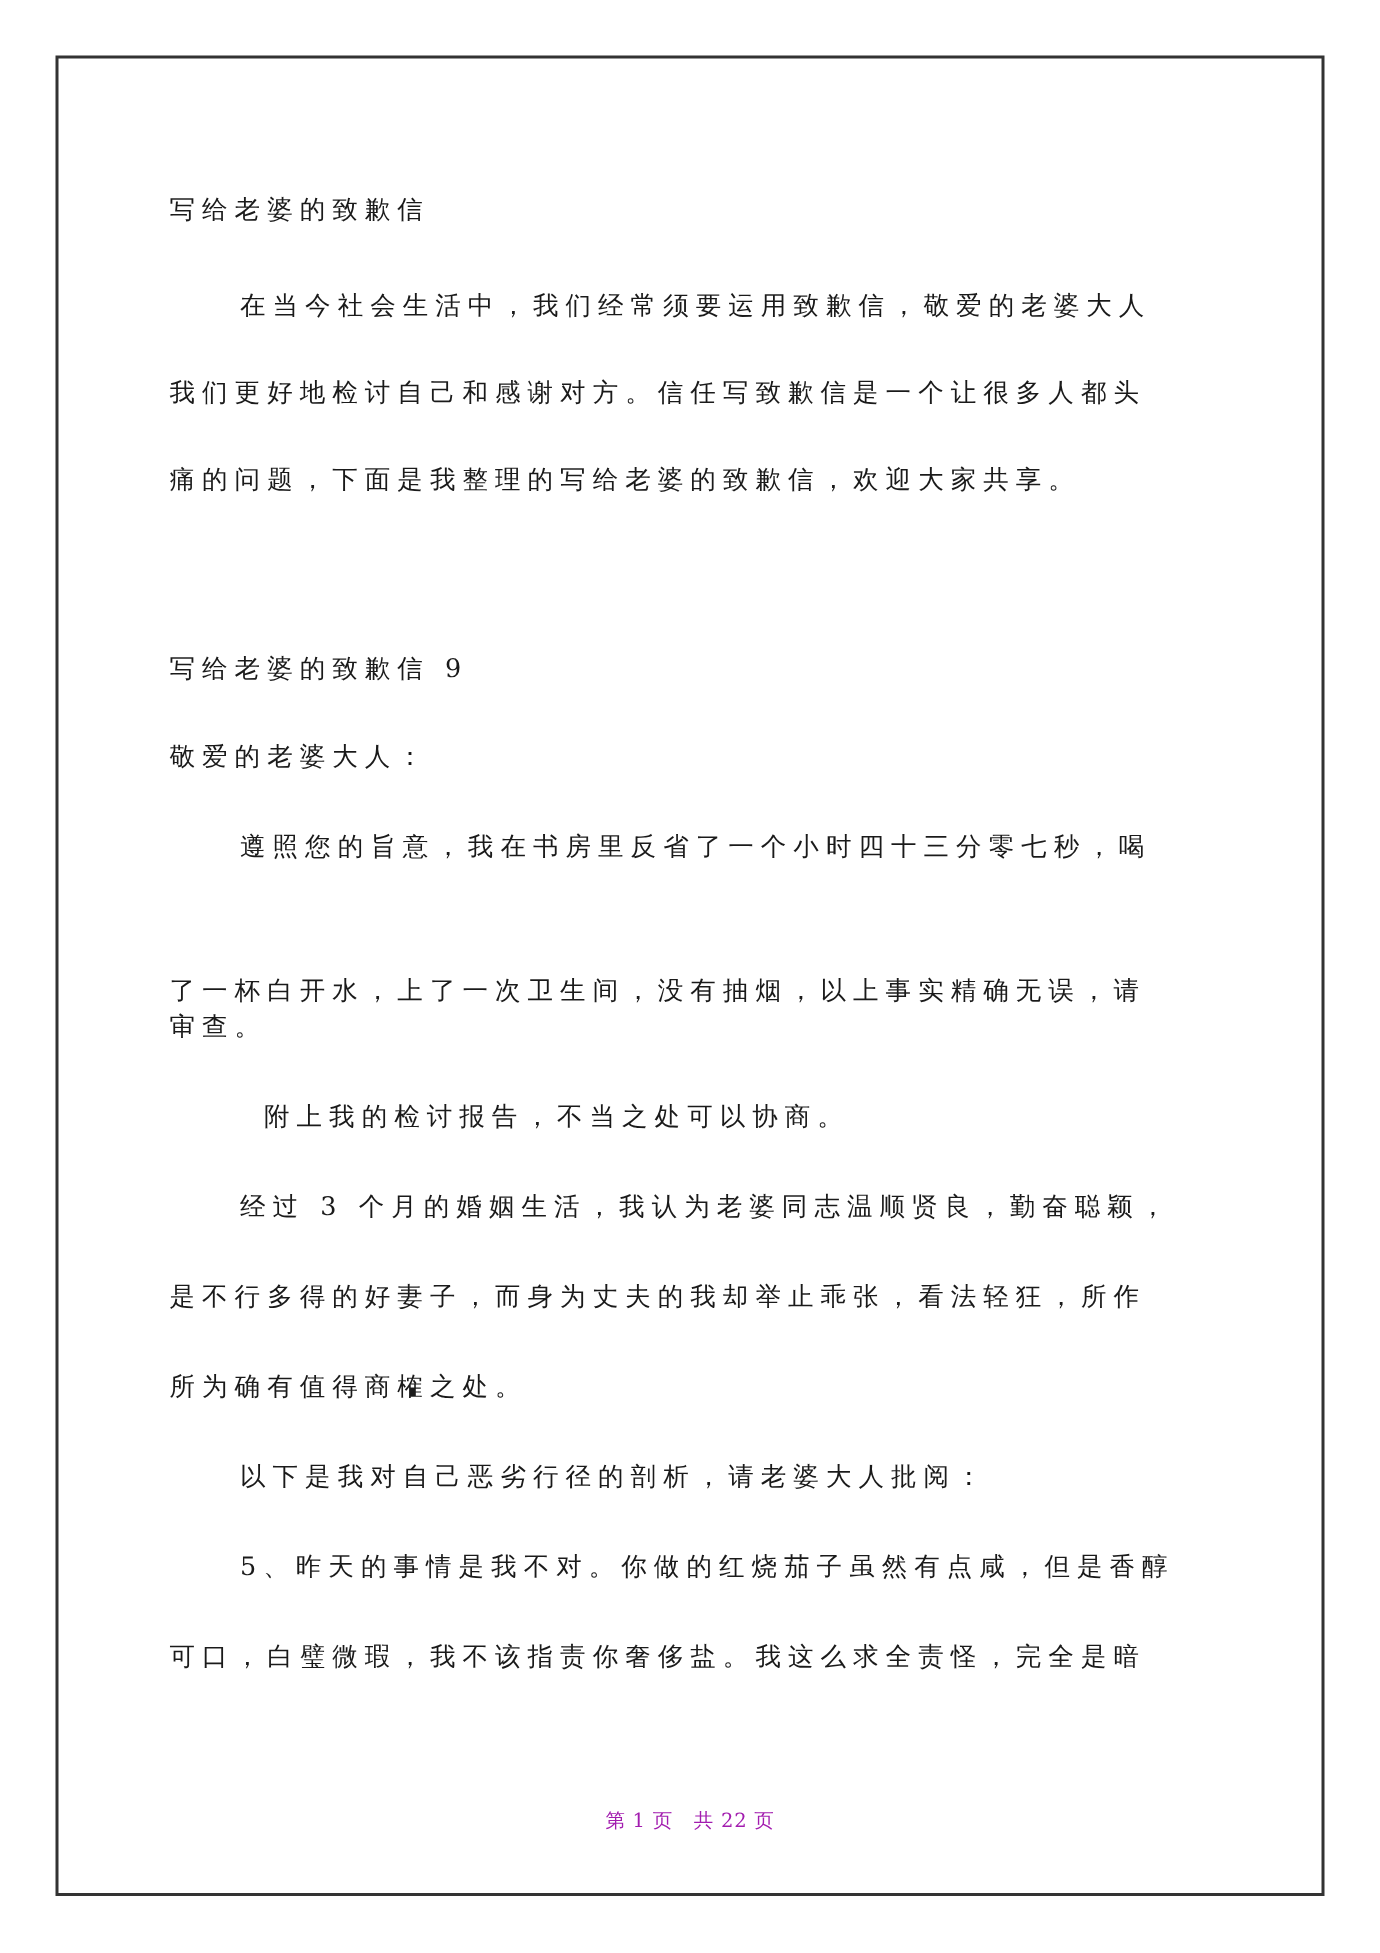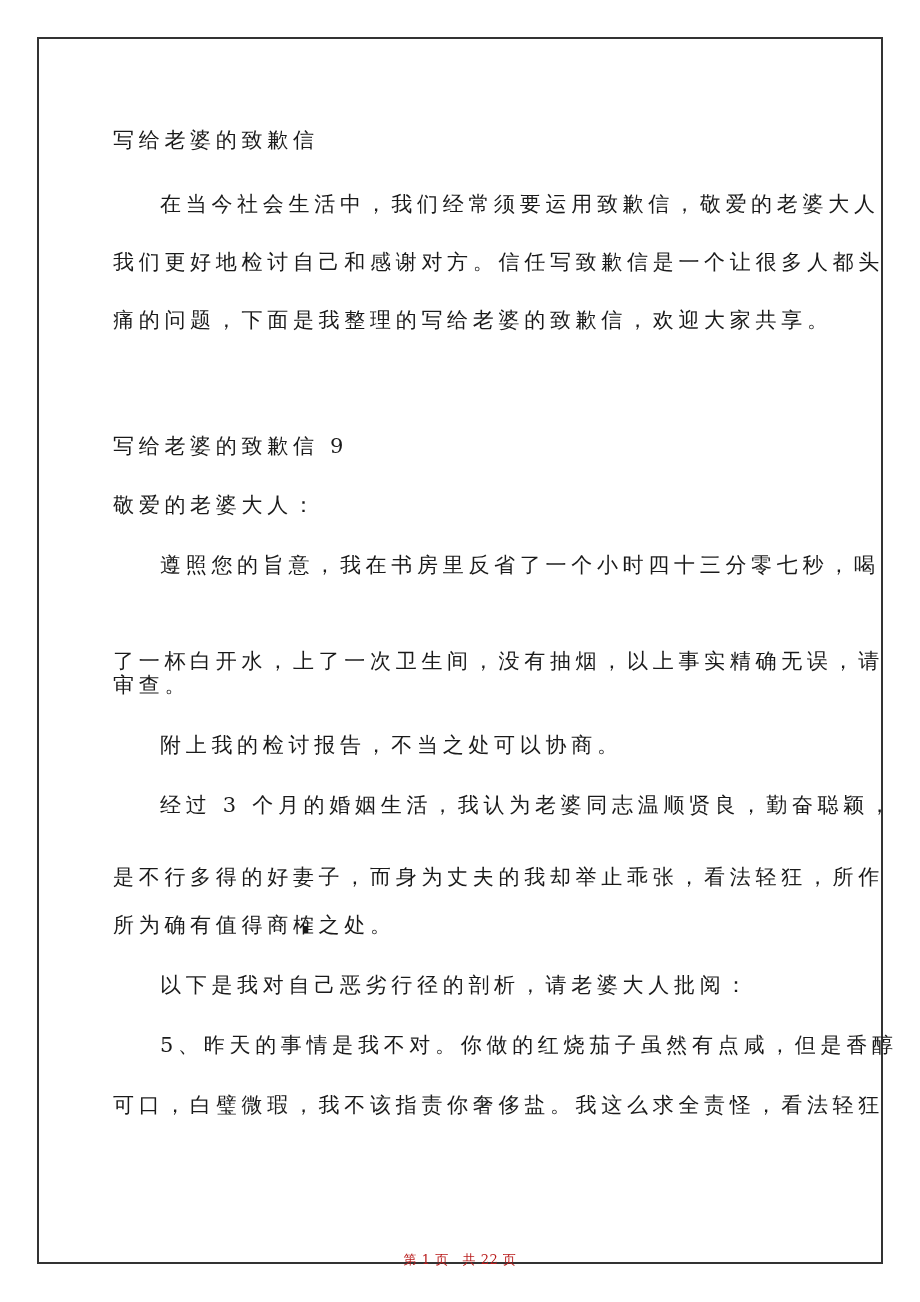--- a/index.html
+++ b/index.html
@@ -20,63 +20,62 @@
     left: 37px;
     top: 37px;
     width: 842px;
     height: 1223px;
     border: 2px solid #333333;
     box-sizing: content-box;
   }
   .line {
     position: absolute;
     left: 113px;
-    font-size: 21px;
+    font-size: 17px;
     line-height: 30px;
     height: 30px;
     letter-spacing: 4.7px;
     white-space: nowrap;
   }
   .line.indent {
     left: 160px;
   }
   .footer {
     position: absolute;
     left: 0;
     width: 920px;
     top: 1205px;
     text-align: center;
     font-size: 13px;
     line-height: 20px;
-    color: #b91c1c;
+    color: #a21caf;
     letter-spacing: 0.5px;
-    margin-top: 45px;
   }
   .footer span { white-space: pre; }
 </style>
 </head>
 <body>
 
 <div class="page-frame"></div>
 
 <div class="line" style="top:125px;">写给老婆的致歉信</div>
 
 <div class="line indent" style="top:189px;">在当今社会生活中，我们经常须要运用致歉信，敬爱的老婆大人</div>
 <div class="line" style="top:247px;">我们更好地检讨自己和感谢对方。信任写致歉信是一个让很多人都头</div>
 <div class="line" style="top:305px;">痛的问题，下面是我整理的写给老婆的致歉信，欢迎大家共享。</div>
 
 <div class="line" style="top:431px;">写给老婆的致歉信 9</div>
 <div class="line" style="top:490px;">敬爱的老婆大人：</div>
 
 <div class="line indent" style="top:550px;">遵照您的旨意，我在书房里反省了一个小时四十三分零七秒，喝</div>
 <div class="line" style="top:646px;">了一杯白开水，上了一次卫生间，没有抽烟，以上事实精确无误，请</div>
 <div class="line" style="top:670px;">审查。</div>
-<div class="line indent" style="top:730px;">附上我的检讨报告，不当之处可以协商。</div>
+<div class="line indent" style="top:730px;margin-left:16px;">附上我的检讨报告，不当之处可以协商。</div>
 <div class="line indent" style="top:790px;">经过 3 个月的婚姻生活，我认为老婆同志温顺贤良，勤奋聪颖，</div>
-<div class="line" style="top:850px;margin-top:12px;">是不行多得的好妻子，而身为丈夫的我却举止乖张，看法轻狂，所作</div>
+<div class="line" style="top:850px;">是不行多得的好妻子，而身为丈夫的我却举止乖张，看法轻狂，所作</div>
 <div class="line" style="top:910px;">所为确有值得商榷之处。</div>
 <div class="line indent" style="top:970px;">以下是我对自己恶劣行径的剖析，请老婆大人批阅：</div>
 <div class="line indent" style="top:1030px;">5、昨天的事情是我不对。你做的红烧茄子虽然有点咸，但是香醇</div>
-<div class="line" style="top:1090px;">可口，白璧微瑕，我不该指责你奢侈盐。我这么求全责怪，看法轻狂</div>
+<div class="line" style="top:1090px;">可口，白璧微瑕，我不该指责你奢侈盐。我这么求全责怪，完全是暗</div>
 
 <div class="footer">
   <span>第 1 页</span><span>   </span><span>共 22 页</span>
 </div>
 
 </body></html>

